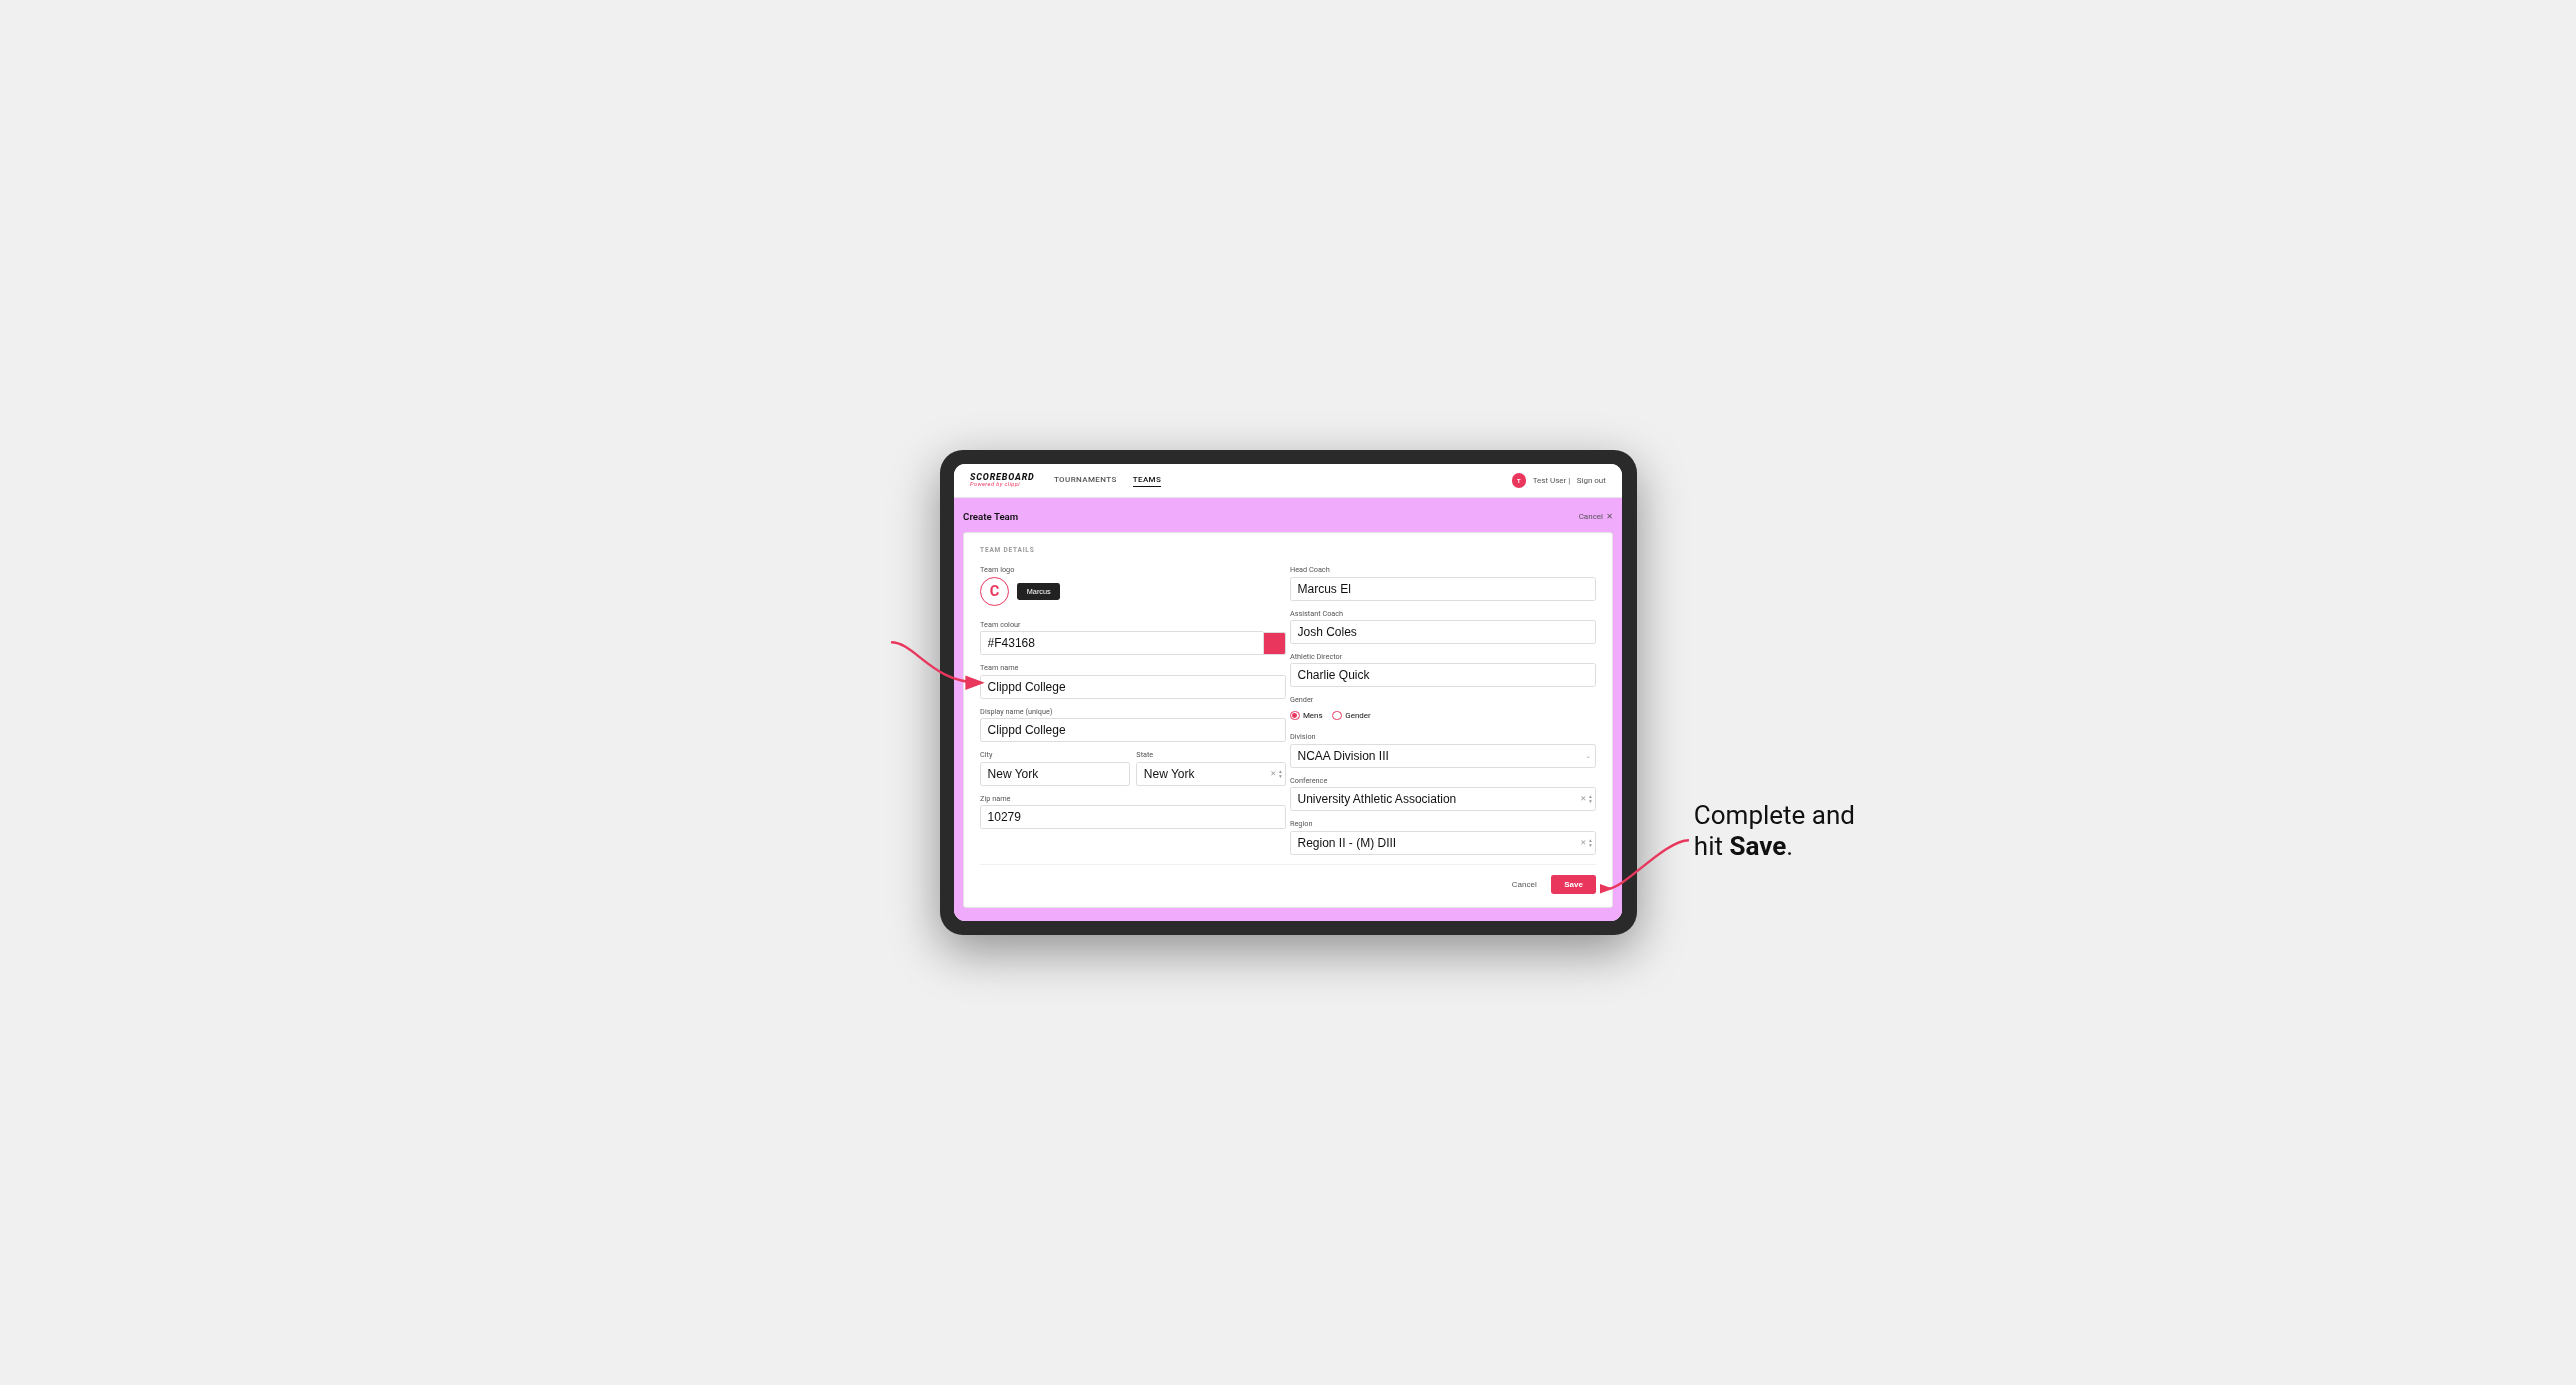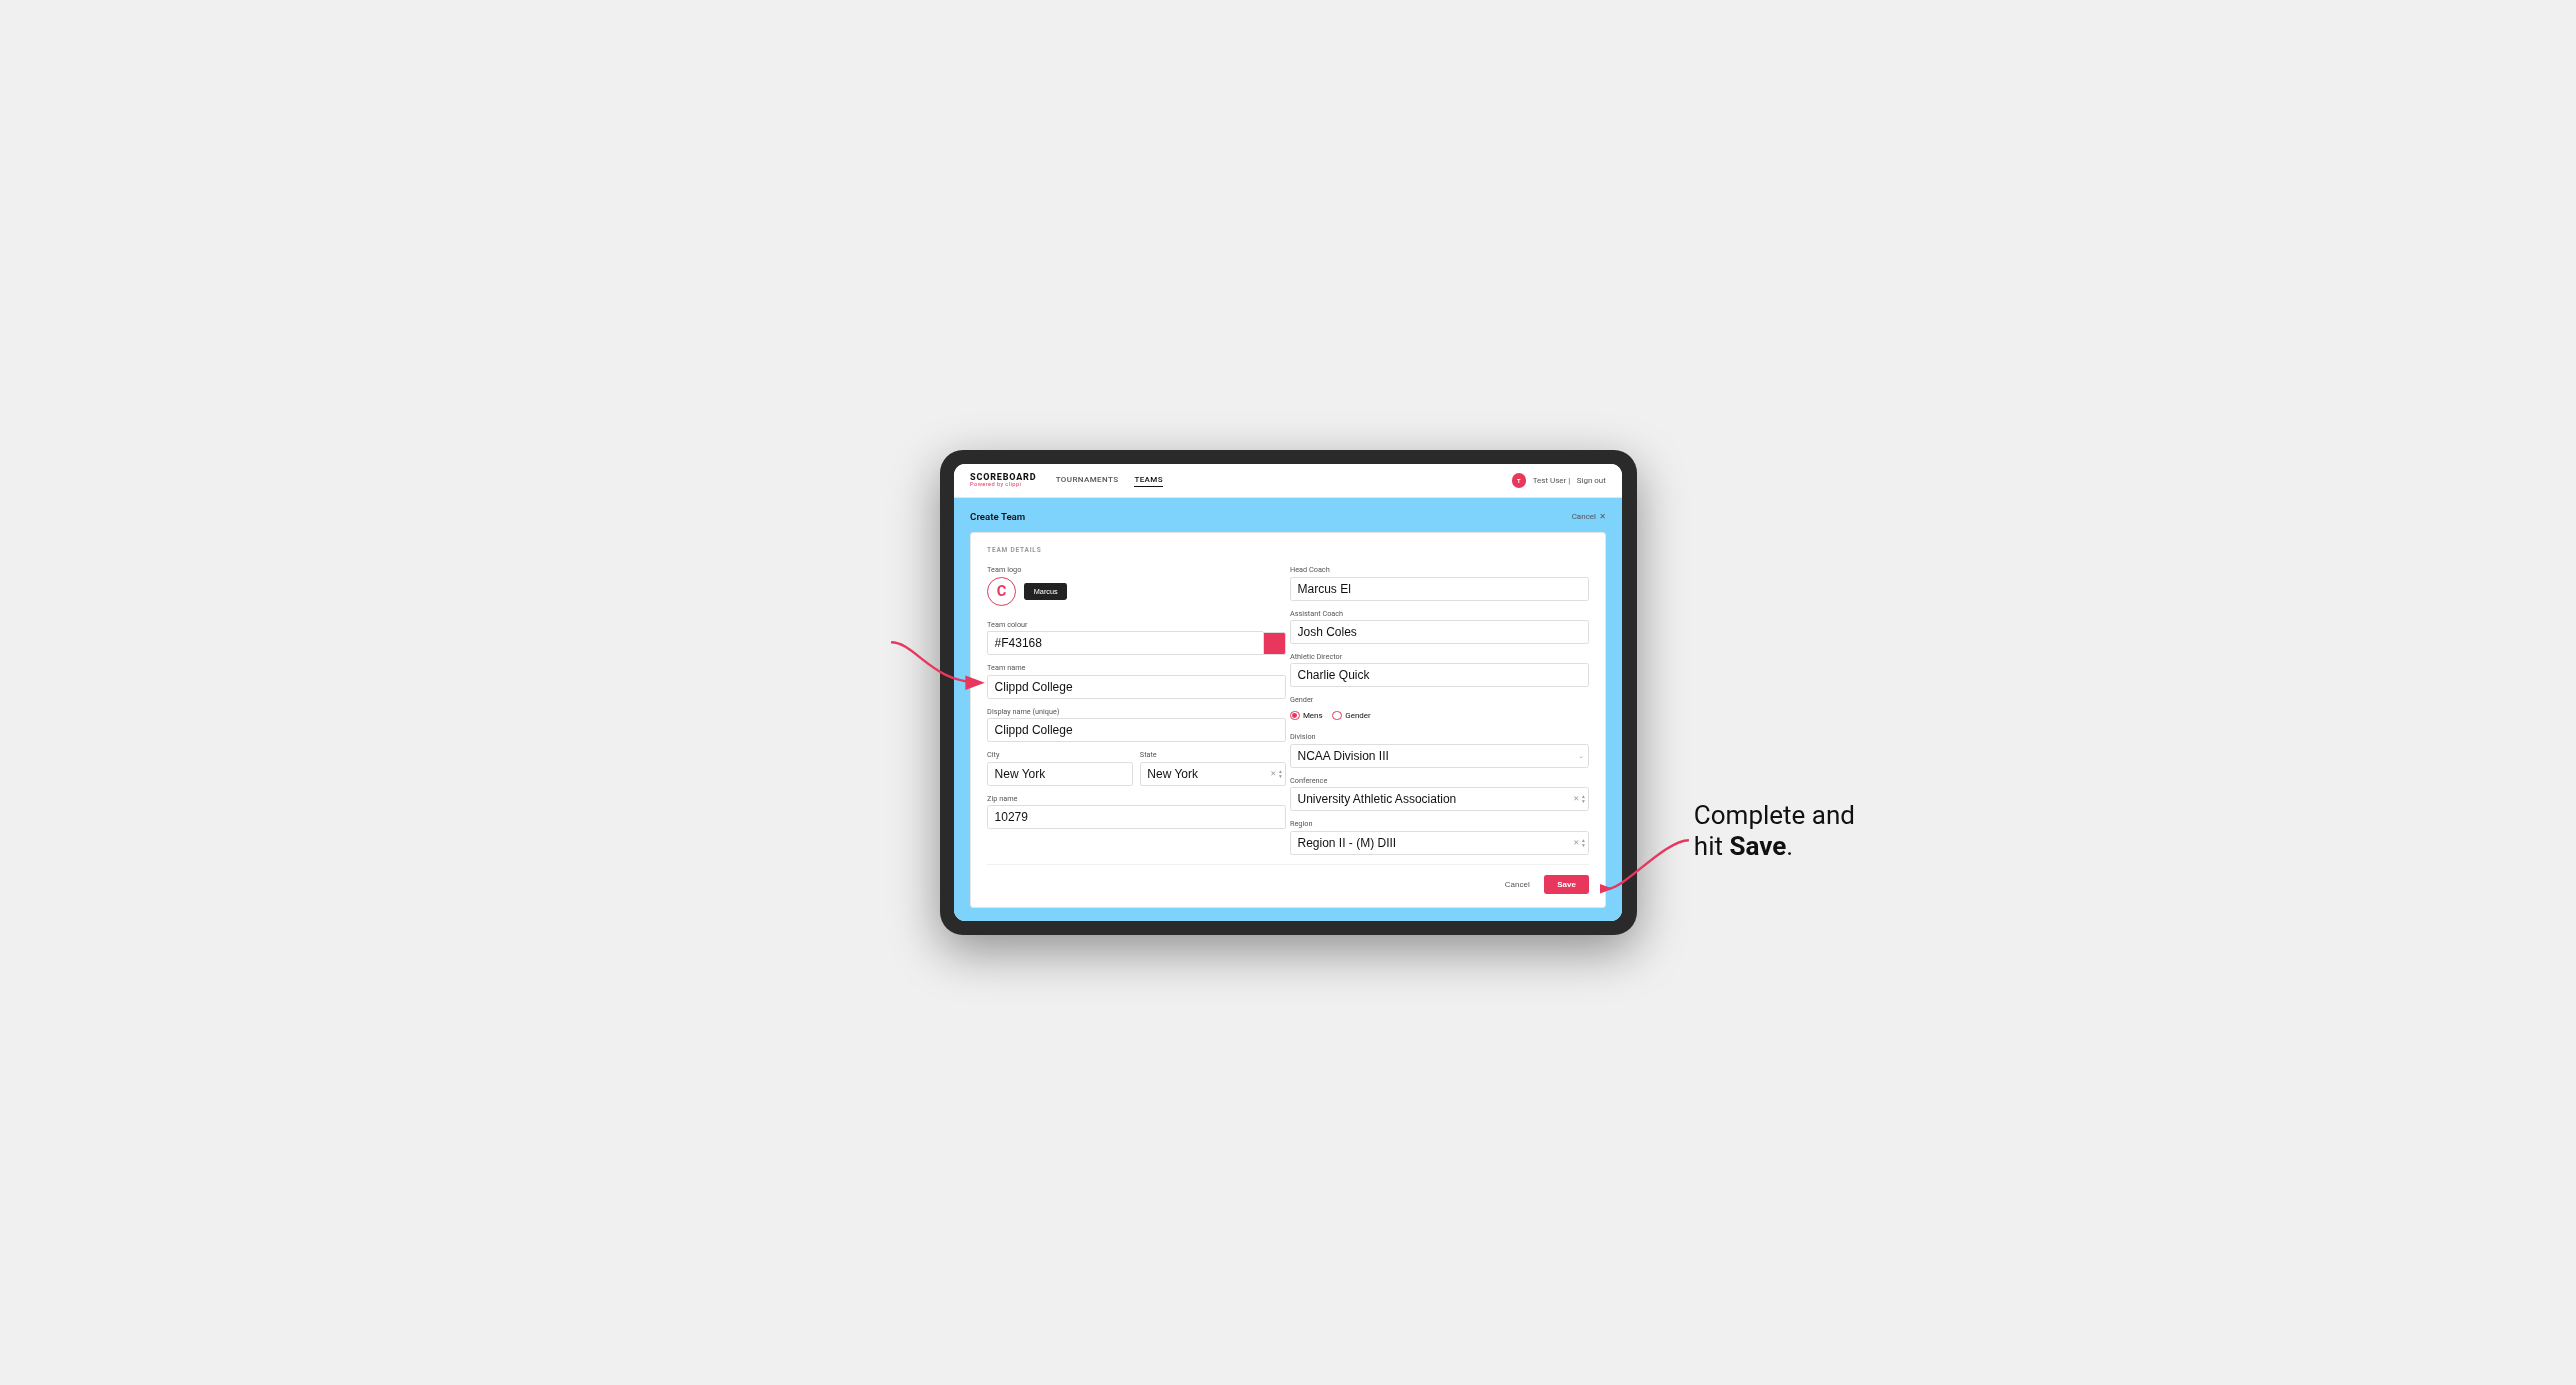--- a/index.html
+++ b/index.html
@@ -78,20 +78,21 @@
     .navbar-left {
       display: flex;
       align-items: center;
       gap: 19.4px;
     }
 
     .brand {
       display: flex;
       flex-direction: column;
       line-height: 1;
+      font-style: italic;
     }
 
     .brand-main {
       font-size: 9px;
       font-weight: 800;
       color: #111;
       letter-spacing: 0.8px;
       text-transform: uppercase;
     }
 
@@ -143,22 +144,22 @@
     }
 
     .sign-out {
       color: #555;
       font-size: 8px;
       cursor: pointer;
     }
 
     
     .main-content {
-      padding: 13px 16px;
-      background: #7dd3fc;
+      padding: 13px 9px;
+      background: #f0abfc;
       min-height: 405px;
     }
 
     
     .create-team-header {
       display: flex;
       justify-content: space-between;
       align-items: center;
       margin-bottom: 9.7px;
     }

